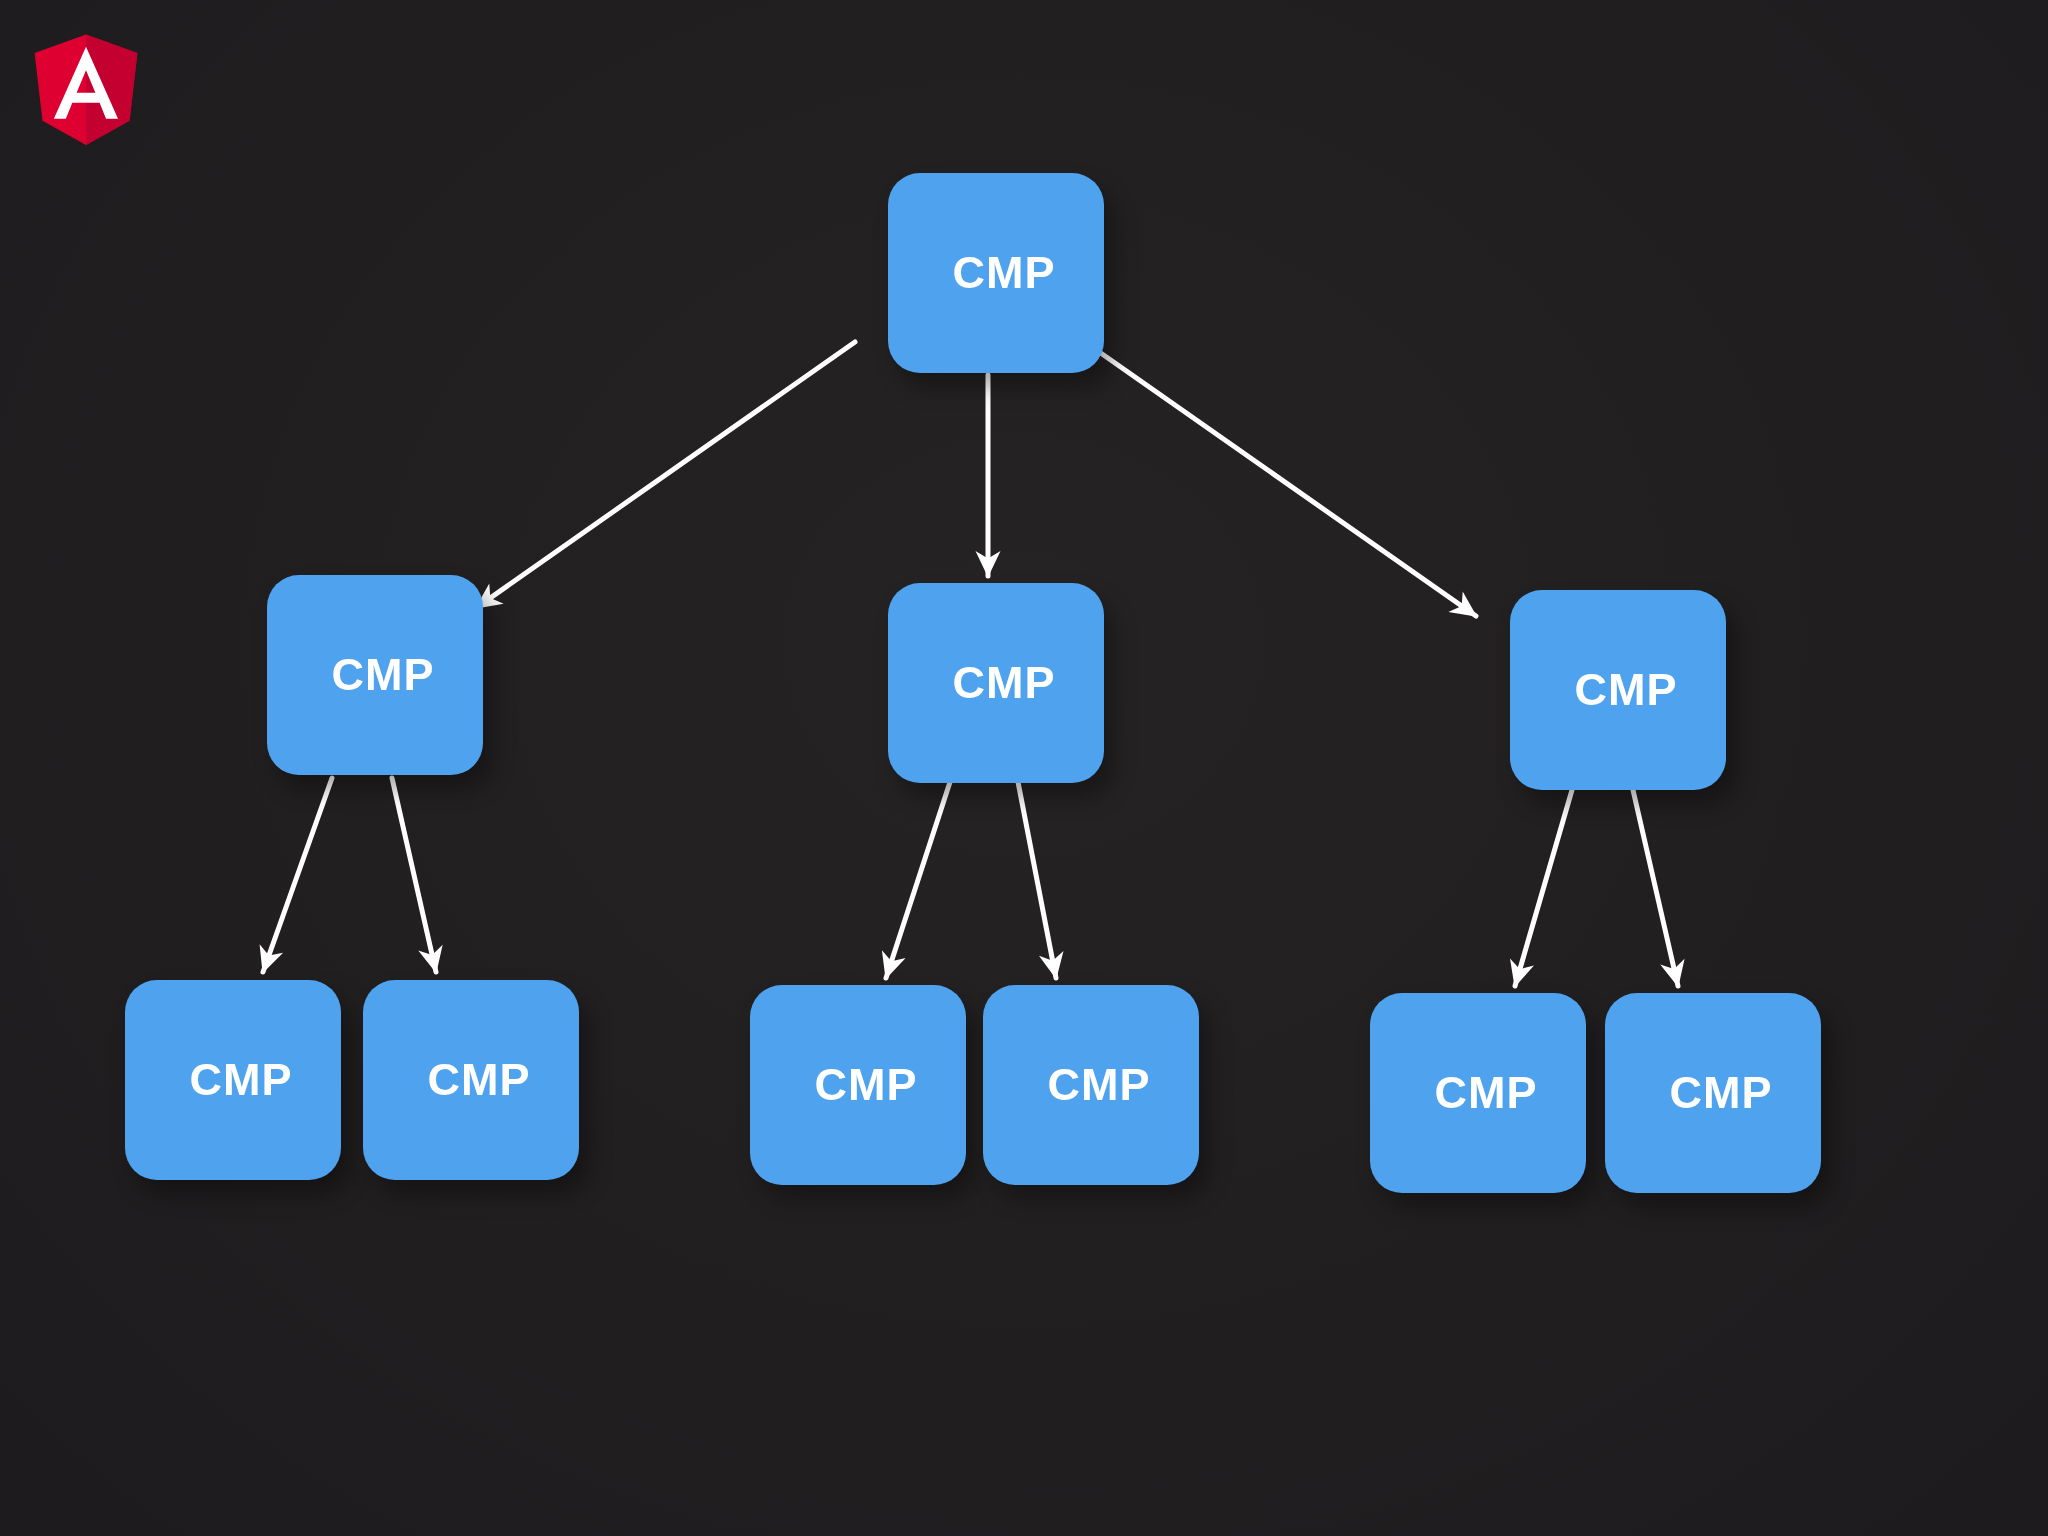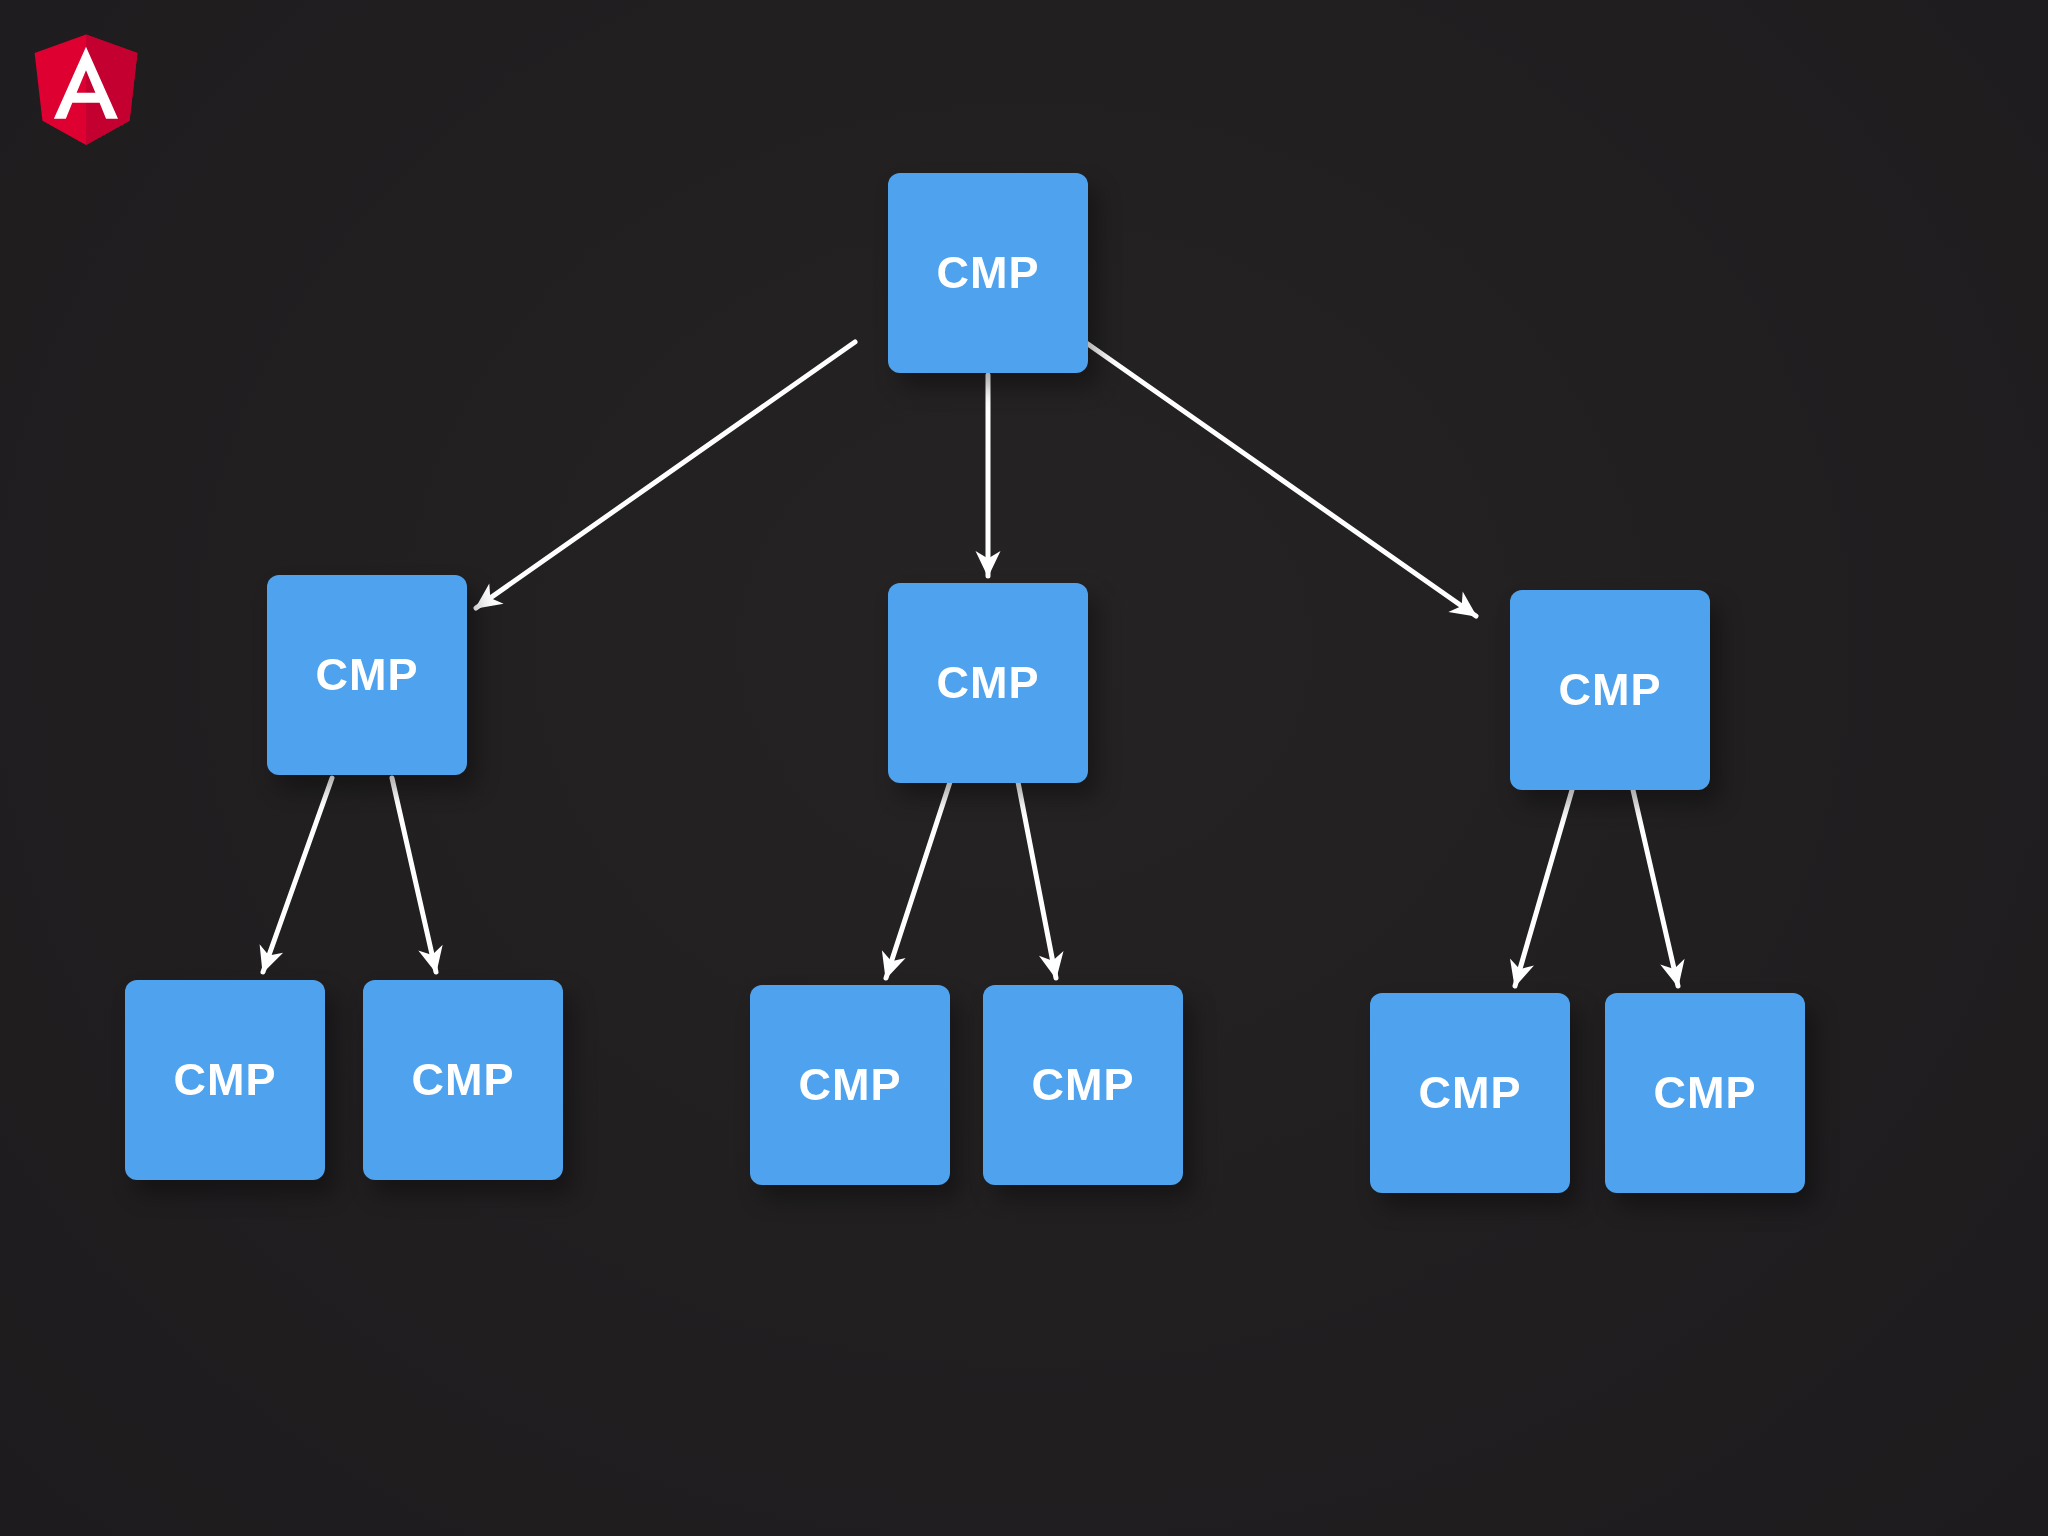--- a/index.html
+++ b/index.html
@@ -29,25 +29,26 @@
     height: 1536px;
   }
   #edges line {
     stroke: var(--arrow-color, #ffffff);
     stroke-width: 5;
     stroke-linecap: round;
   }
   .cmp-node {
     position: absolute;
     background: var(--node-color, #4fa3ee);
-    border-radius: 12px;
+    border-radius: 32px;
     display: flex;
     align-items: center;
     justify-content: center;
     box-shadow: 10px 14px 22px rgba(0,0,0,0.35);
+    padding-left: 16px;
   }
   .cmp-node span {
     color: var(--node-text-color, #ffffff);
     font-size: 45px;
     font-weight: 700;
     letter-spacing: 1px;
     user-select: none;
   }
 </style>
 </head>

